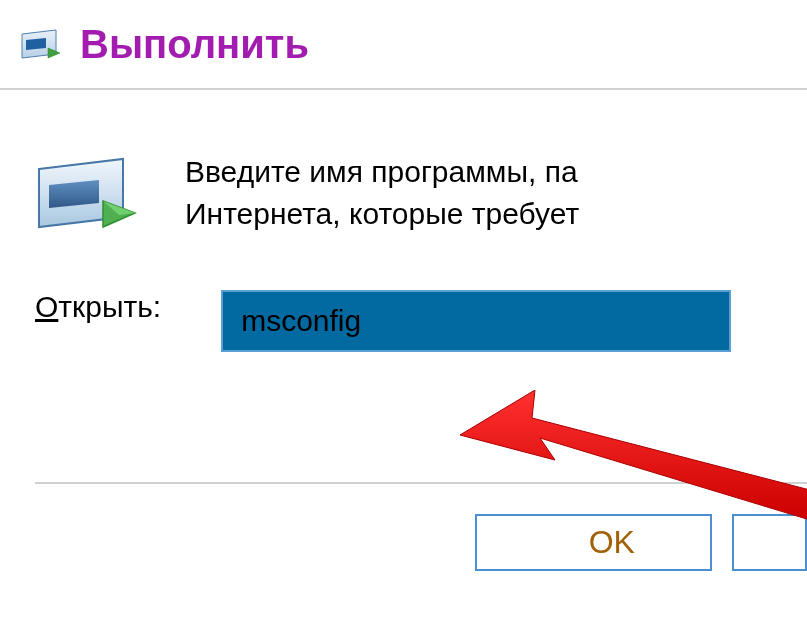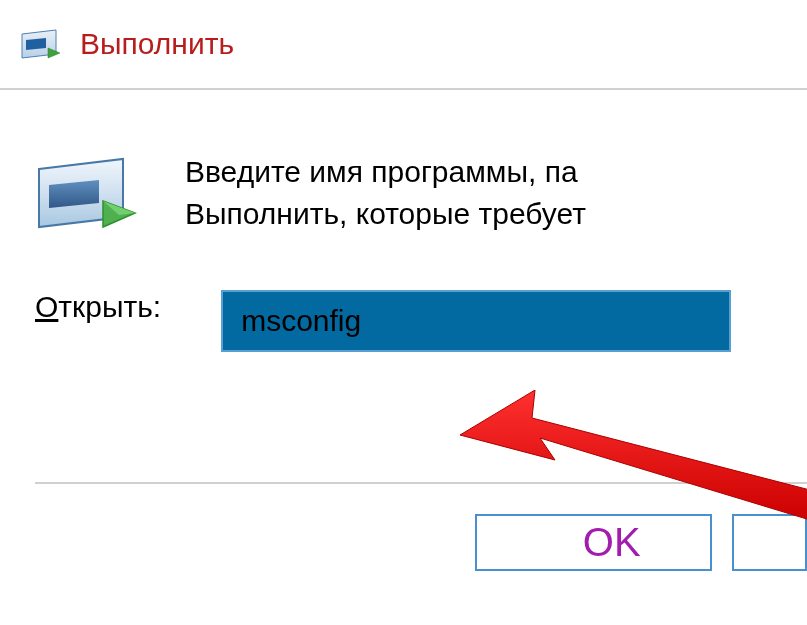--- a/index.html
+++ b/index.html
@@ -27,23 +27,23 @@
     .titlebar-icon {
       width: 42px;
       height: 32px;
       position: relative;
     }
     .titlebar-icon svg {
       width: 100%;
       height: 100%;
     }
     .titlebar-text {
-      font-size: 30px;
-      color: #b91c1c;
-      font-weight: 400;
+      font-size: 40px;
+      color: #a21caf;
+      font-weight: 700;
     }
     .content {
       padding: 60px 0 0 35px;
       position: relative;
     }
     .description-row {
       display: flex;
       align-items: center;
       gap: 45px;
       margin-bottom: 55px;
@@ -87,22 +87,22 @@
     .button-row {
       border-top: 2px solid #d0d0d0;
       padding-top: 30px;
       padding-left: 440px;
       display: flex;
       gap: 20px;
     }
     .button {
       border: 2px solid #4a90d0;
       background: #fff;
-      font-size: 40px;
-      color: #a21caf;
+      font-size: 32px;
+      color: #a16207;
       width: 262px;
       height: 57px;
       cursor: pointer;
       font-family: inherit;
       display: flex;
       align-items: center;
       justify-content: center;
       padding-left: 37px;
     }
     .red-arrow {
@@ -150,21 +150,21 @@
           </linearGradient>
         </defs>
         <path d="M 4 14 L 88 4 L 88 62 L 4 72 Z" fill="url(#g2)" stroke="#4878a8" stroke-width="2"></path>
         <path d="M 14 30 L 64 25 L 64 48 L 14 53 Z" fill="url(#g3)"></path>
         <path d="M 68 46 L 100 58 L 68 72 Z" fill="#50b050" stroke="#309030" stroke-width="1.5"></path>
         <path d="M 68 46 L 100 58 L 84 60 Z" fill="#70d070"></path>
       </svg>
     </div>
     <div class="description-text">
       <div>Введите имя программы, па</div>
-      <div>Выполнить, которые требует</div>
+      <div>Интернета, которые требует</div>
     </div>
   </div>
 
   <div class="input-row">
     <div class="input-label">
       <span class="input-label-underline">О</span><span>ткрыть:</span>
     </div>
     <input type="text" class="command-input" value="msconfig" style="">
   </div>
 

